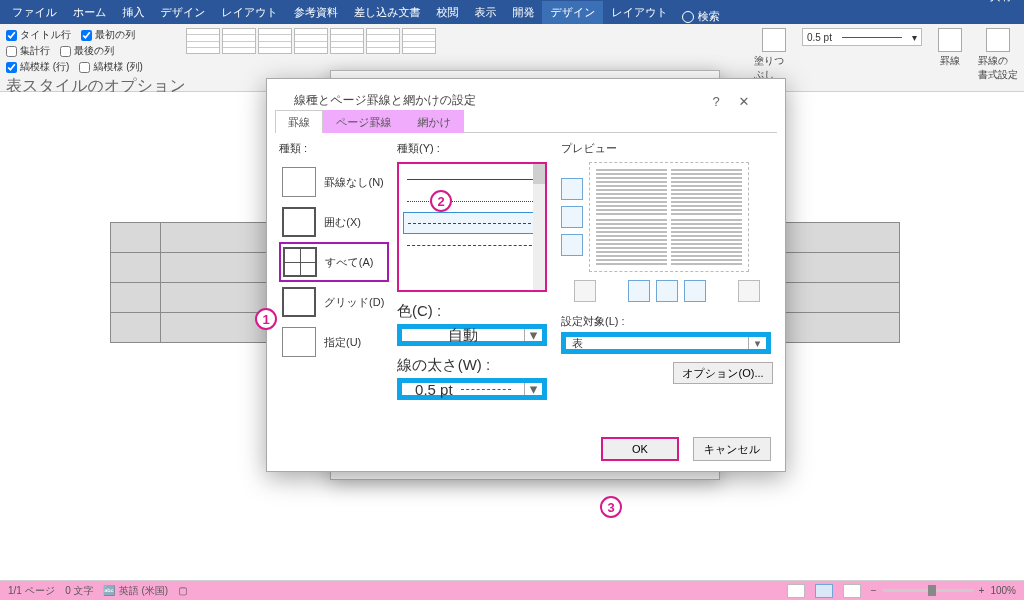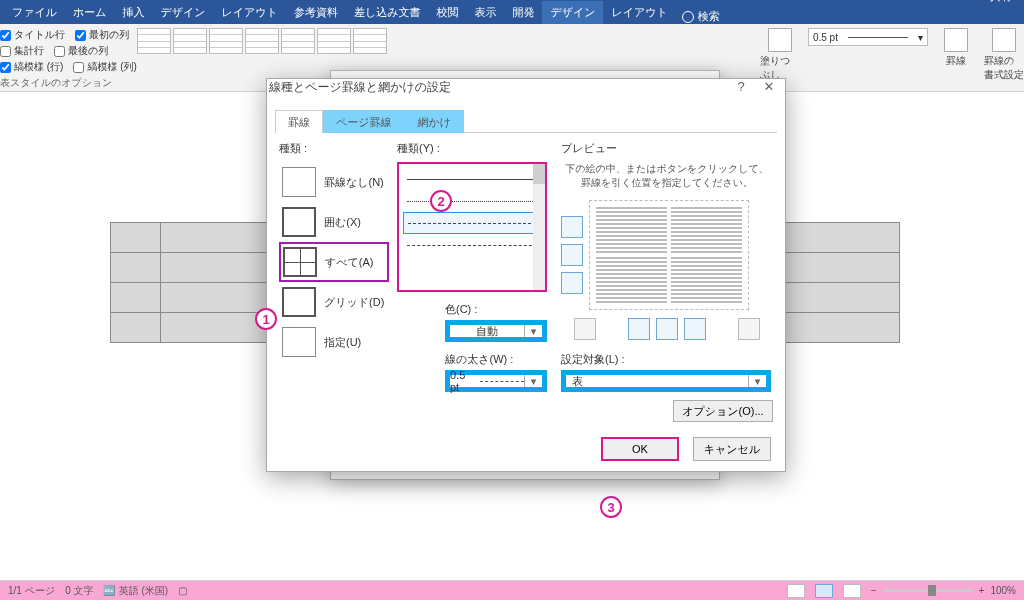--- a/index.html
+++ b/index.html
@@ -5,25 +5,25 @@
   * { box-sizing: border-box; margin: 0; padding: 0; font-family: "Meiryo UI","Yu Gothic UI",sans-serif; }
   body { width:1024px; height:600px; background:#fff; overflow:hidden; font-size:11px; color:#333; position:relative;}
   
   .titlebar { height:24px; background:linear-gradient(#2b579a,#2b579a); color:#fff; display:flex; align-items:flex-end; padding:0 4px;}
   .tab { padding:4px 8px; font-size:11px; cursor:default;}
   .tab.active { background:#3b6fb6; }
   .spacer { flex:1; }
   .search-area{display:flex;align-items:center;gap:4px;padding:0 6px;}
   .share{padding:20px 8px;margin-top:10px;}
   
-  .ribbon { height:68px; background:#f3f3f3; border-bottom:1px solid #d0d0d0; display:flex; align-items:flex-start; padding:4px 0; gap:0; position:relative;}
+  .ribbon { height:68px; background:#f3f3f3; border-bottom:1px solid #d0d0d0; display:flex; align-items:flex-start; padding:4px 6px; gap:0; position:relative;}
   .opts { display:flex; flex-direction:column; gap:2px; font-size:10px;}
   .opts label{display:flex;align-items:center;gap:3px;}
   .opts input{width:11px;height:11px;}
-  .opts-title{font-size:10px;color:#666;margin-top:2px;}
+  .opts-title{font-size:16px;color:#666;margin-top:2px;text-align:center;}
   .styles{display:flex;gap:2px;}
   .tblthumb{width:34px;height:26px;border:1px solid #bbb;background:#fff;display:flex;flex-direction:column;}
   .tblthumb div{flex:1;border-bottom:1px solid #ccc;}
   .tblthumb div:last-child{border-bottom:none;}
   .shade-group{display:flex;gap:8px;align-items:flex-start;margin-left:auto;}
   .rb-btn{display:flex;flex-direction:column;align-items:center;gap:2px;font-size:10px;color:#444;width:40px;}
   .rb-ico{width:24px;height:24px;border:1px solid #aaa;background:#fff;}
   .penwidth{display:flex;align-items:center;border:1px solid #bbb;background:#fff;height:18px;padding:0 4px;gap:10px;font-size:10px;}
   .penline{width:60px;height:0;border-top:1px solid #555;}
   
@@ -32,43 +32,43 @@
   .doctable{border-collapse:collapse;width:100%;}
   .doctable td{border:1px solid #8a8a8a;background:#d9d9d9;height:30px;}
   .doctable td:first-child{width:50px;}
   
   .dlg-back{position:absolute;left:330px;top:70px;width:390px;height:410px;background:#fff;border:1px solid #b8b8b8;box-shadow:0 4px 18px rgba(0,0,0,.25);}
   .dlg-back .hdr{height:28px;display:flex;align-items:center;padding:0 8px;border-bottom:1px solid #ddd;color:#666;font-size:11px;}
   .dlg-back .btns{position:absolute;bottom:8px;right:12px;display:flex;gap:10px;}
   .dlg-back .btns button{width:80px;height:22px;border:1px solid #adadad;background:#efefef;font-size:11px;}
   
   .dialog{position:absolute;left:266px;top:78px;width:520px;height:394px;background:#fff;border:1px solid #a8a8a8;box-shadow:0 6px 24px rgba(0,0,0,.35);}
-  .dlg-title{height:30px;display:flex;align-items:flex-start;padding:0 2px;font-size:12px;color:#444;}
+  .dlg-title{height:30px;display:flex;align-items:flex-end;padding:0 27px;font-size:12px;color:#444;}
   .dlg-title .spacer{flex:1;}
   .dlg-title .ctl{width:28px;text-align:center;color:#666;font-size:13px;}
   .dlg-tabs{display:flex;border-bottom:1px solid #ccc;height:24px;margin:0 8px;}
-  .dlg-tabs .dtab{padding:4px 12px;font-size:11px;border:1px solid transparent;border-bottom:none;position:relative;top:1px;background:#7dd3fc;color:#555;}
+  .dlg-tabs .dtab{padding:4px 12px;font-size:11px;border:1px solid transparent;border-bottom:none;position:relative;top:1px;background:#f0abfc;color:#555;}
   .dlg-tabs .dtab.active{background:#fff;border-color:#ccc;}
   .dlg-body{display:flex;padding:8px 12px;height:300px;}
   .col-kind{width:110px;}
   .sec-label{font-size:11px;margin-bottom:6px;}
   .kind-item{display:flex;align-items:center;gap:8px;height:40px;border:1px solid transparent;padding:2px;}
   .kind-item.sel{border:2px solid #a21caf;}
   .kind-ico{width:34px;height:30px;border:1px solid #888;background:#fff;position:relative;}
   .col-lines{width:150px;margin-left:8px;}
   .linelist{border:2px solid #d61a8c;height:130px;padding:4px;position:relative;margin-top:4px;}
   .lin{height:22px;display:flex;align-items:center;padding:0 4px;}
   .lin.sel{border:1px solid #3b8fd6;background:#eef6fd;}
   .lin span{flex:1;height:0;border-top:1px solid #444;}
   .lin.dashed span{border-top:1px dashed #444;}
   .lin.dotted span{border-top:1px dotted #444;}
   .lin.dd span{border-top-style:dashed;}
   .scrollb{position:absolute;right:0;top:0;bottom:0;width:12px;background:#eee;}
   .scrollb::before{content:"";position:absolute;top:0;left:0;right:0;height:20px;background:#cfcfcf;}
-  .field{margin-top:10px;font-size:11px;margin-left:48px;}
+  .field{margin-top:10px;font-size:15px;}
   .combo{display:flex;height:22px;border:5px solid #0ea5e9;margin-top:3px;}
   .combo .v{flex:1;display:flex;align-items:center;justify-content:center;}
   .combo .dd{width:18px;border-left:1px solid #adadad;display:flex;align-items:center;justify-content:center;color:#666;}
   .col-prev{flex:1;margin-left:14px;}
   .hint{font-size:10px;color:#555;text-align:center;margin:4px 0 10px;line-height:1.4;}
   .preview-wrap{display:flex;}
   .preview-btns-v{display:flex;flex-direction:column;gap:6px;margin-right:6px;justify-content:center;}
   .pbtn{width:22px;height:22px;border:1px solid #6fa8d8;background:#eef6fd;}
   .pbtn.gray{border-color:#bbb;background:#f5f5f5;}
   .prev-box{width:160px;height:110px;border:1px dashed #bbb;display:flex;flex-direction:column;padding:6px;gap:3px;background:#fff;}
@@ -320,23 +320,20 @@
         <div>線の太さ(W) :</div>
         <div class="combo">
           <div class="v"><span>0.5 pt</span>&nbsp;&nbsp;<span style="width:50px;display:inline-block;border-top:1px dashed #555;"></span></div>
             <div class="dd">▾</div>
         </div>
       </div>
     </div>
 
     <div class="col-prev">
       <div class="sec-label">プレビュー</div>
-      <div class="hint">
-        <span>下の絵の中、またはボタンをクリックして、</span><br><span>罫線を引く位置を指定してください。</span>
-      </div>
       <div class="preview-wrap">
         <div class="preview-btns-v">
           <div class="pbtn"></div>
           <div class="pbtn"></div>
           <div class="pbtn"></div>
         </div>
         <div class="prev-box">
           <div class="pr">
               <div></div>
               <div></div>

